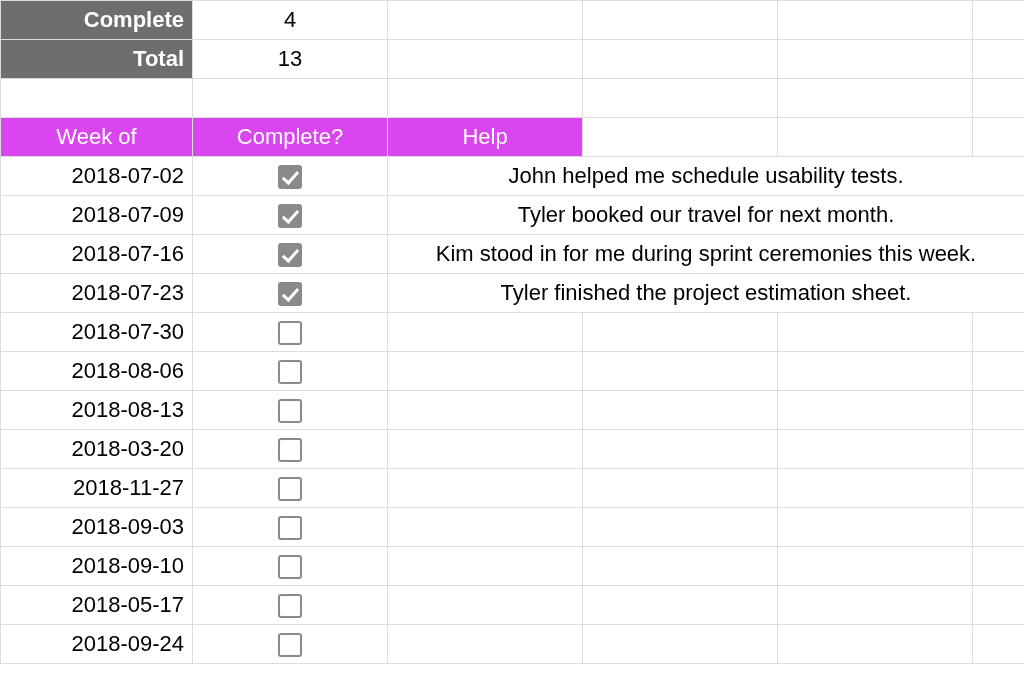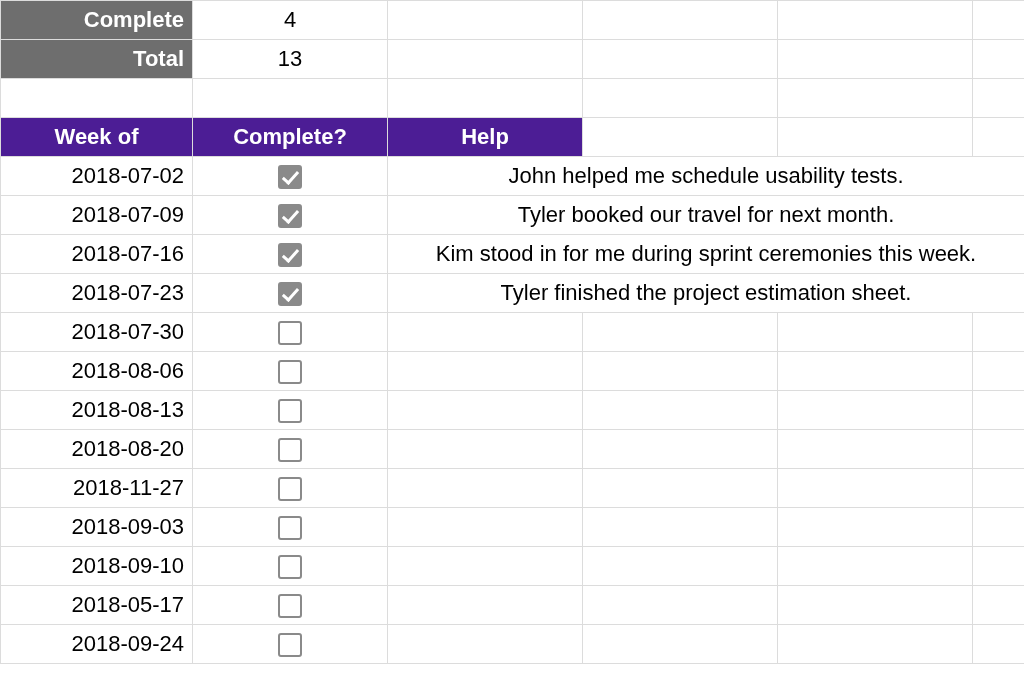--- a/index.html
+++ b/index.html
@@ -63,23 +63,23 @@
     }
     .help-inner {
       display: block;
       padding: 0 8px;
       height: 100%;
       line-height: 38px;
       text-align: center;
     }
     tr.spacer td { background: #fff; }
     tr.hdr-row td {
-      background: #4c1d95;
+      background: #d946ef;
       color: #fff;
-      font-weight: bold;
+      font-weight: normal;
     }
     tr.hdr-row td.blank { background: #fff; color: #000; font-weight: normal; }
   </style>
 </head>
 <body>
 
 <table>
   <tbody id="tbody">
     <tr>
       <td class="summary-label">Complete</td>
@@ -159,21 +159,21 @@
       </tr>
       <tr>
         <td>2018-08-13</td>
         <td><span class="checkbox"></span></td>
         <td></td>
         <td></td>
         <td></td>
         <td></td>
       </tr>
       <tr>
-        <td>2018-08-20</td>
+        <td>2018-03-20</td>
         <td><span class="checkbox"></span></td>
         <td></td>
         <td></td>
         <td></td>
         <td></td>
       </tr>
       <tr>
         <td>2018-11-27</td>
         <td><span class="checkbox"></span></td>
         <td></td>

